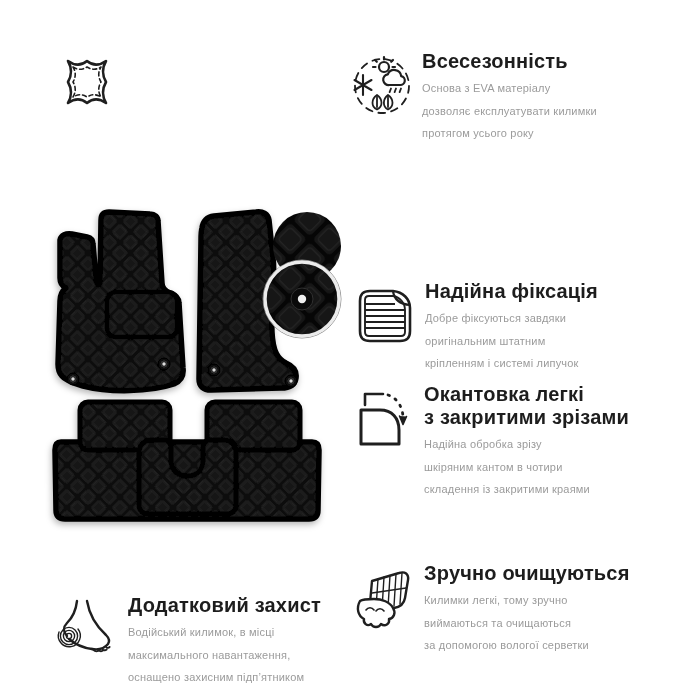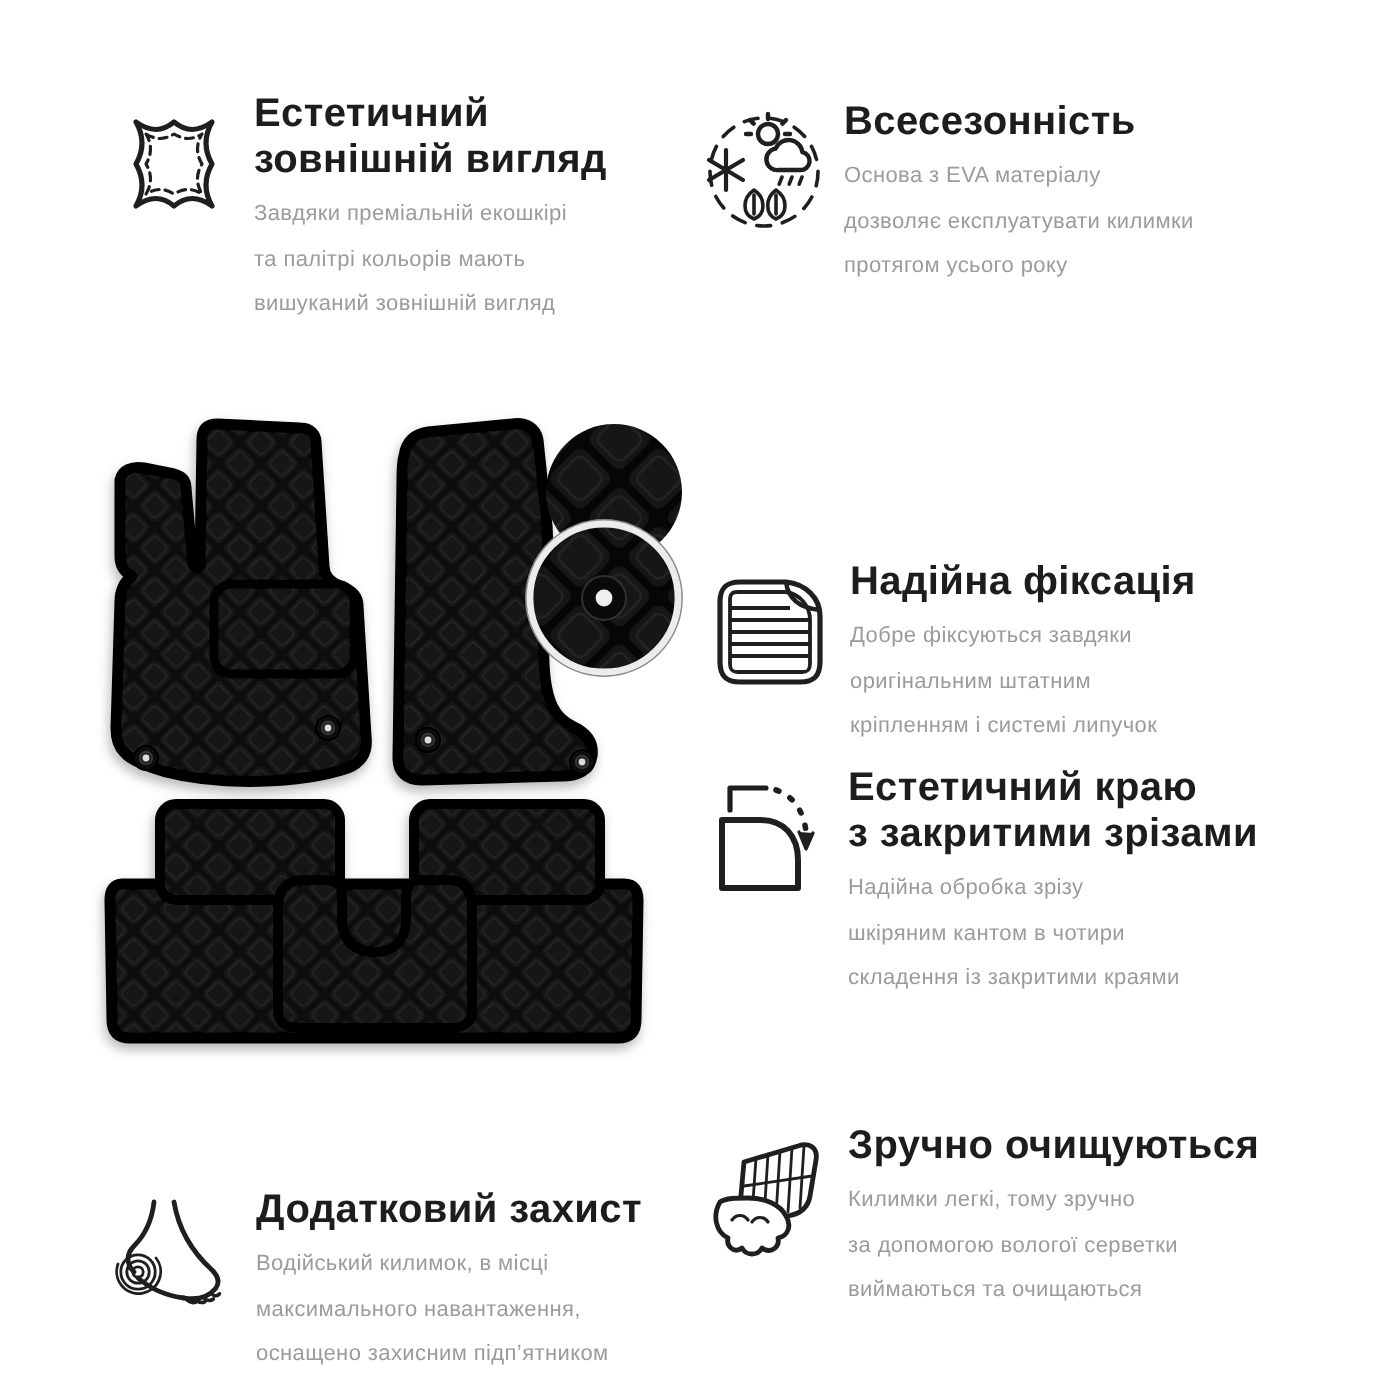--- a/index.html
+++ b/index.html
@@ -22,31 +22,20 @@
 
   <div class="feature" style="left:55px; top:46px;">
     <div class="f-icon">
       <svg viewBox="0 0 64 64">
         <g stroke="#1f1f1f" fill="none" stroke-width="2.6" stroke-linejoin="round" stroke-linecap="round">
           <path d="M13 11 C20 16 26 16 32 11 C38 16 44 16 51 11 C47 18 47 25 51 32 C47 39 47 46 51 53 C44 48 38 48 32 53 C26 48 20 48 13 53 C17 46 17 39 13 32 C17 25 17 18 13 11 Z"></path>
           <path d="M18 17 C23 20 27 20 32 17 C37 20 41 20 46 17 C43 22 43 27 46 32 C43 37 43 42 46 47 C41 44 37 44 32 47 C27 44 23 44 18 47 C21 42 21 37 18 32 C21 27 21 22 18 17 Z" stroke-width="1.6" stroke-dasharray="4 3"></path>
         </g>
       </svg>
     </div>
-    <div class="f-text">
-      <div class="f-title">
-        <div>Естетичний</div>
-        <div>зовнішній вигляд</div>
-      </div>
-      <div class="f-body">
-        <div>Завдяки преміальній екошкірі</div>
-        <div>та палітрі кольорів мають</div>
-        <div>вишуканий зовнішній вигляд</div>
-      </div>
-    </div>
   </div>
 
   <div class="feature" style="left:350px; top:50px;">
     <div class="f-icon">
       <svg viewBox="0 0 64 64">
         <g stroke="#1f1f1f" fill="none" stroke-width="2.2" stroke-linecap="round" stroke-linejoin="round">
           <circle cx="32" cy="32" r="27" stroke-dasharray="7 6" stroke-width="1.8"></circle>
           <circle cx="34" cy="13" r="5"></circle>
           <path d="M34 3 v2.5 M25 6 l1.8 1.8 M43 6 l-1.8 1.8 M23 13 h2.5 M45 13 h-2.5"></path>
           <path d="M13 21 v20 M4.5 26 l17 10 M21.5 26 l-17 10" stroke-width="2.1"></path>
@@ -98,21 +87,21 @@
         <g stroke="#1f1f1f" fill="none" stroke-width="3" stroke-linejoin="round" stroke-linecap="round">
           <path d="M9 23 H28 C40 23 47 31 47 43 V57 H9 Z"></path>
           <path d="M13 18 V7 H31" stroke-width="2.6"></path>
           <path d="M36 8 C45 11 50 19 51 29" stroke-dasharray="1.5 6.5" stroke-width="2.8"></path>
           <path d="M47.5 29 L51 37.5 L54.5 29.5" fill="#1f1f1f" stroke-width="1.6"></path>
         </g>
       </svg>
     </div>
     <div class="f-text">
       <div class="f-title">
-        <div>Естетичний краю</div>
+        <div>Окантовка легкі</div>
         <div>з закритими зрізами</div>
       </div>
       <div class="f-body">
         <div>Надійна обробка зрізу</div>
         <div>шкіряним кантом в чотири</div>
         <div>складення із закритими краями</div>
       </div>
     </div>
   </div>
 
@@ -154,22 +143,22 @@
           <path d="M14 44 C16 41 20 41 22 44 M24 45 C26 42 30 42 32 45" stroke-width="1.6"></path>
         </g>
       </svg>
     </div>
     <div class="f-text">
       <div class="f-title">
         <div>Зручно очищуються</div>
       </div>
       <div class="f-body">
         <div>Килимки легкі, тому зручно</div>
+        <div>виймаються та очищаються</div>
         <div>за допомогою вологої серветки</div>
-        <div>виймаються та очищаються</div>
       </div>
     </div>
   </div>
 
   <svg class="product-svg" viewBox="0 0 310 345">
     <defs>
       <filter id="sh" x="-25%" y="-25%" width="150%" height="150%">
         <feDropShadow dx="-1" dy="3" stdDeviation="3" flood-color="#000000" flood-opacity="0.28"></feDropShadow>
       </filter>
       <pattern id="quilt" patternUnits="userSpaceOnUse" width="15" height="15" patternTransform="rotate(45)">

